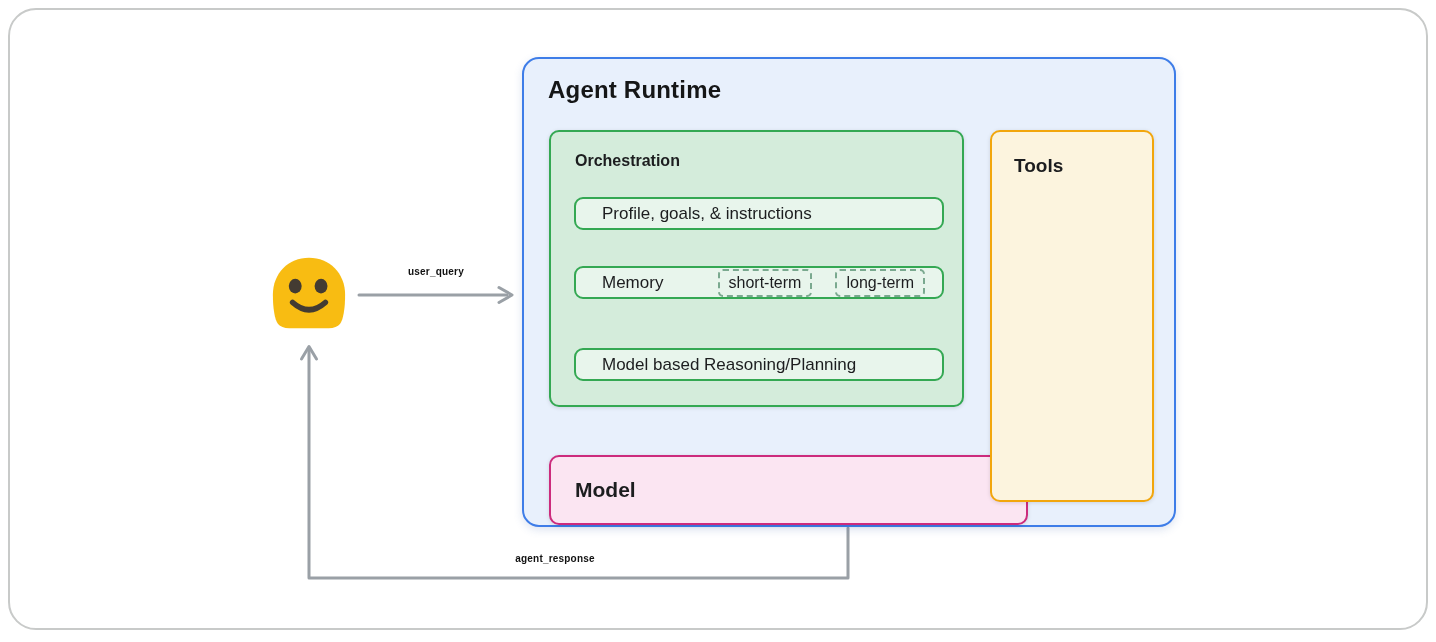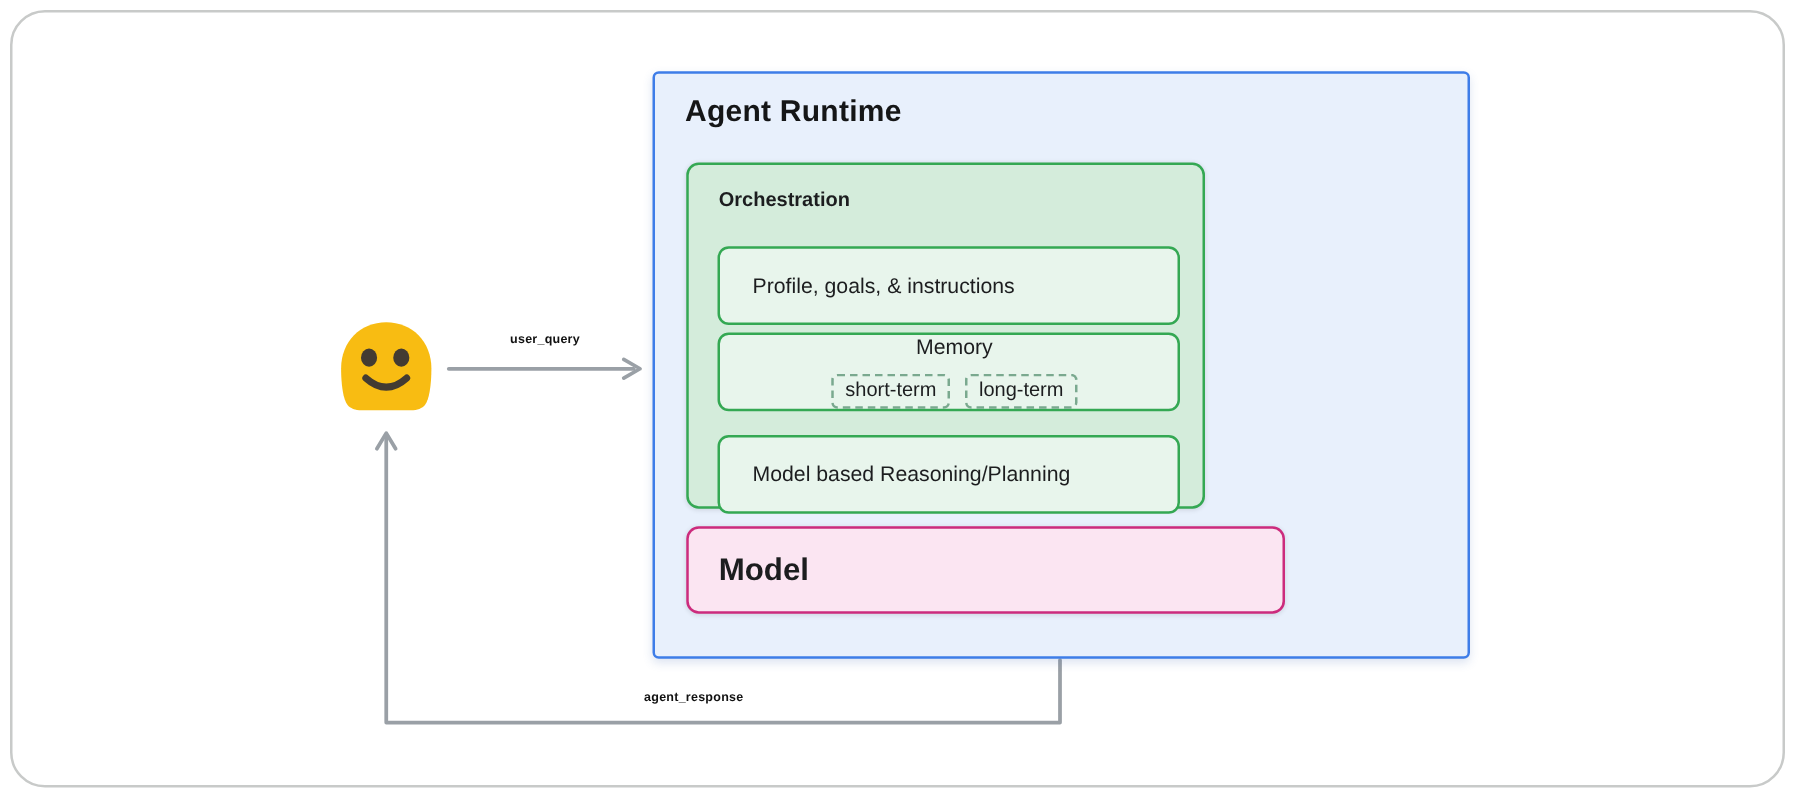--- a/index.html
+++ b/index.html
@@ -31,41 +31,41 @@
   .flow-label{position:absolute;font-size:10px;font-weight:700;letter-spacing:.2px;
          text-align:center;color:#111;}
   .user-query-label{left:356px;top:266px;width:160px;}
   .agent-response-label{left:473px;top:553px;width:164px;}
   .emoji{position:absolute;left:266px;top:254px;width:86px;height:78px;}
   .emoji-body{fill:var(--emoji-yellow);}
   .emoji-eye{fill:var(--emoji-features);}
   .emoji-smile{stroke:var(--emoji-features);stroke-width:6.5;fill:none;stroke-linecap:round;}
   .agent-runtime{position:absolute;left:522px;top:57px;width:654px;height:470px;
          background:var(--runtime-bg);border:2px solid var(--runtime-border);
-         border-radius:5px;box-shadow:0 3px 8px rgba(66,103,178,.18);}
+         border-radius:17px;box-shadow:0 3px 8px rgba(66,103,178,.18);}
   .ar-title{position:absolute;left:24px;top:17px;font-size:24px;font-weight:700;
          letter-spacing:.2px;color:#151617;}
   .orchestration{position:absolute;left:25px;top:71px;width:415px;height:277px;
          background:var(--orchestration-bg);border:2px solid var(--green-border);
          border-radius:10px;box-shadow:0 1px 4px rgba(0,0,0,.12);}
   .orch-title{position:absolute;left:24px;top:20px;font-size:16px;font-weight:700;}
-  .pill{position:absolute;left:23px;width:370px;height:63px;
+  .pill{position:absolute;left:23px;width:370px;height:33px;
          background:var(--green-item-bg);border:2px solid var(--green-border);
          border-radius:9px;display:flex;align-items:center;
          padding:0 17px 0 26px;font-size:17px;font-weight:500;}
   .pill.p1{top:65px;}
-  .pill.p2{top:134px;justify-content:space-between;flex-direction:column;}
+  .pill.p2{top:134px;justify-content:space-between;}
   .pill.p3{top:216px;}
-  .chips{display:flex;gap:12px;}
+  .chips{display:flex;gap:23px;}
   .chip{border:2px dashed var(--chip-dash-border);border-radius:5px;
          padding:3px 9px;font-size:16px;font-weight:500;white-space:nowrap;}
-  .model-box{position:absolute;left:25px;top:362px;width:479px;height:70px;
+  .model-box{position:absolute;left:25px;top:396px;width:479px;height:70px;
          background:var(--model-bg);border:2px solid var(--model-border);
          border-radius:10px;display:flex;align-items:center;padding-left:24px;
-         font-size:25px;font-weight:700;box-shadow:0 1px 4px rgba(0,0,0,.12);}
+         font-size:21px;font-weight:700;box-shadow:0 1px 4px rgba(0,0,0,.12);}
   .tools-box{position:absolute;left:466px;top:71px;width:164px;height:372px;
          background:var(--tools-bg);border:2px solid var(--tools-border);
          border-radius:10px;padding:23px 0 0 22px;font-size:19px;font-weight:700;
          box-shadow:0 1px 4px rgba(0,0,0,.12);}
 </style>
 </head>
 <body>
 
 <div class="canvas">
 
@@ -112,15 +112,18 @@
 
       <div class="pill p3">
         <span>Model based Reasoning/Planning</span>
       </div>
     </div>
 
     <div class="model-box">
       <span>Model</span>
     </div>
 
+    <div class="tools-box">
+      <span>Tools</span>
+    </div>
   </div>
 
 </div>
 
 </body></html>

